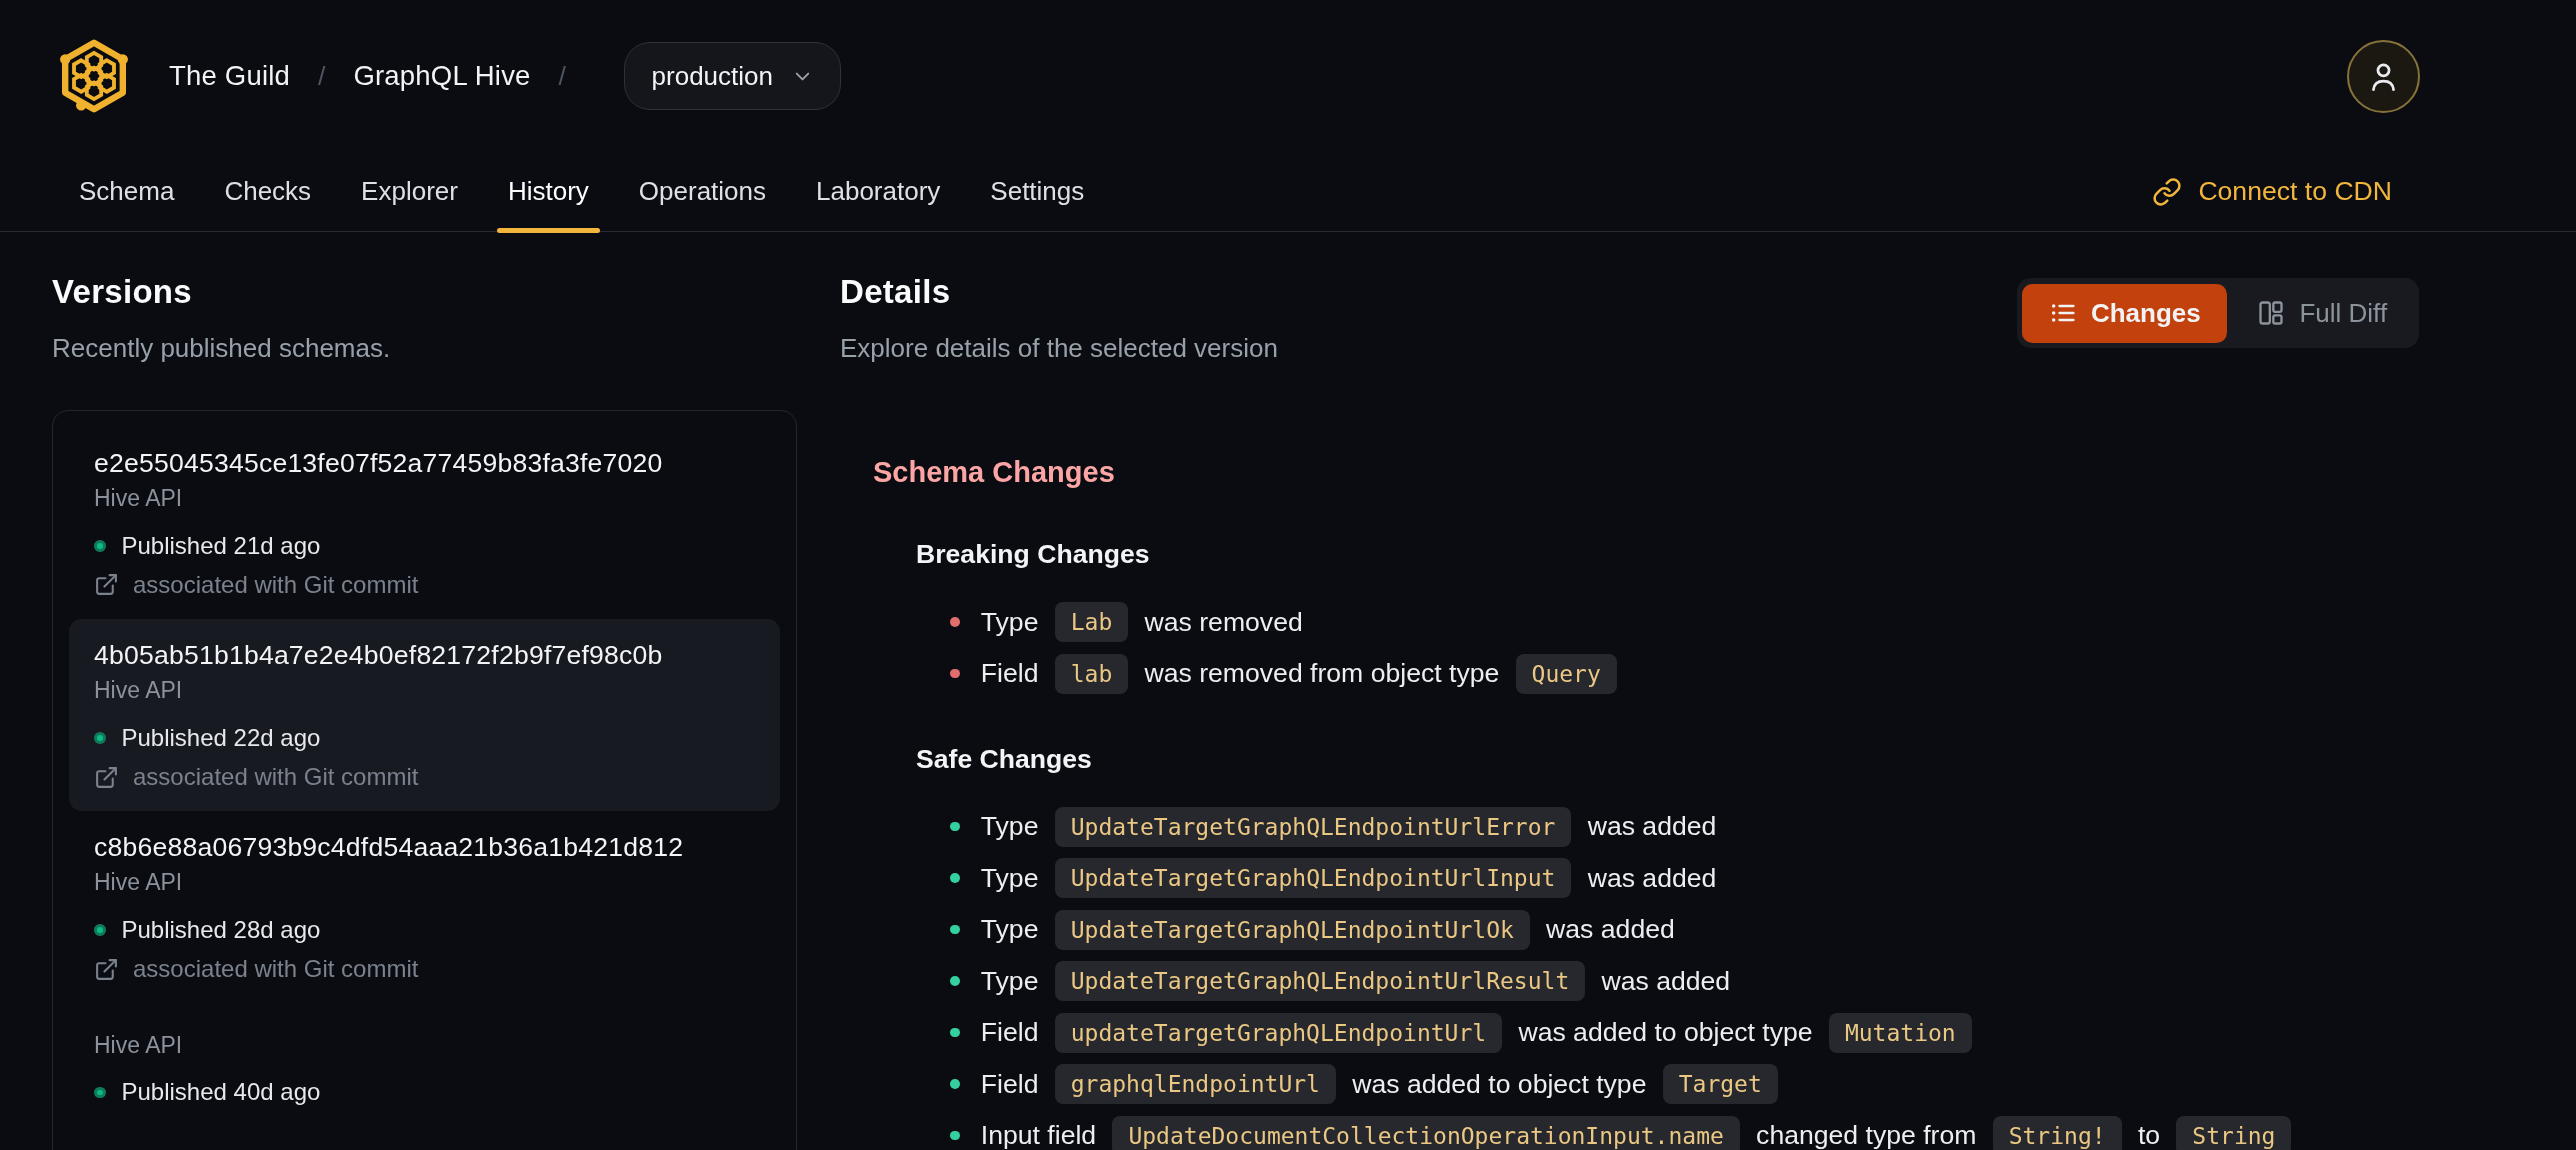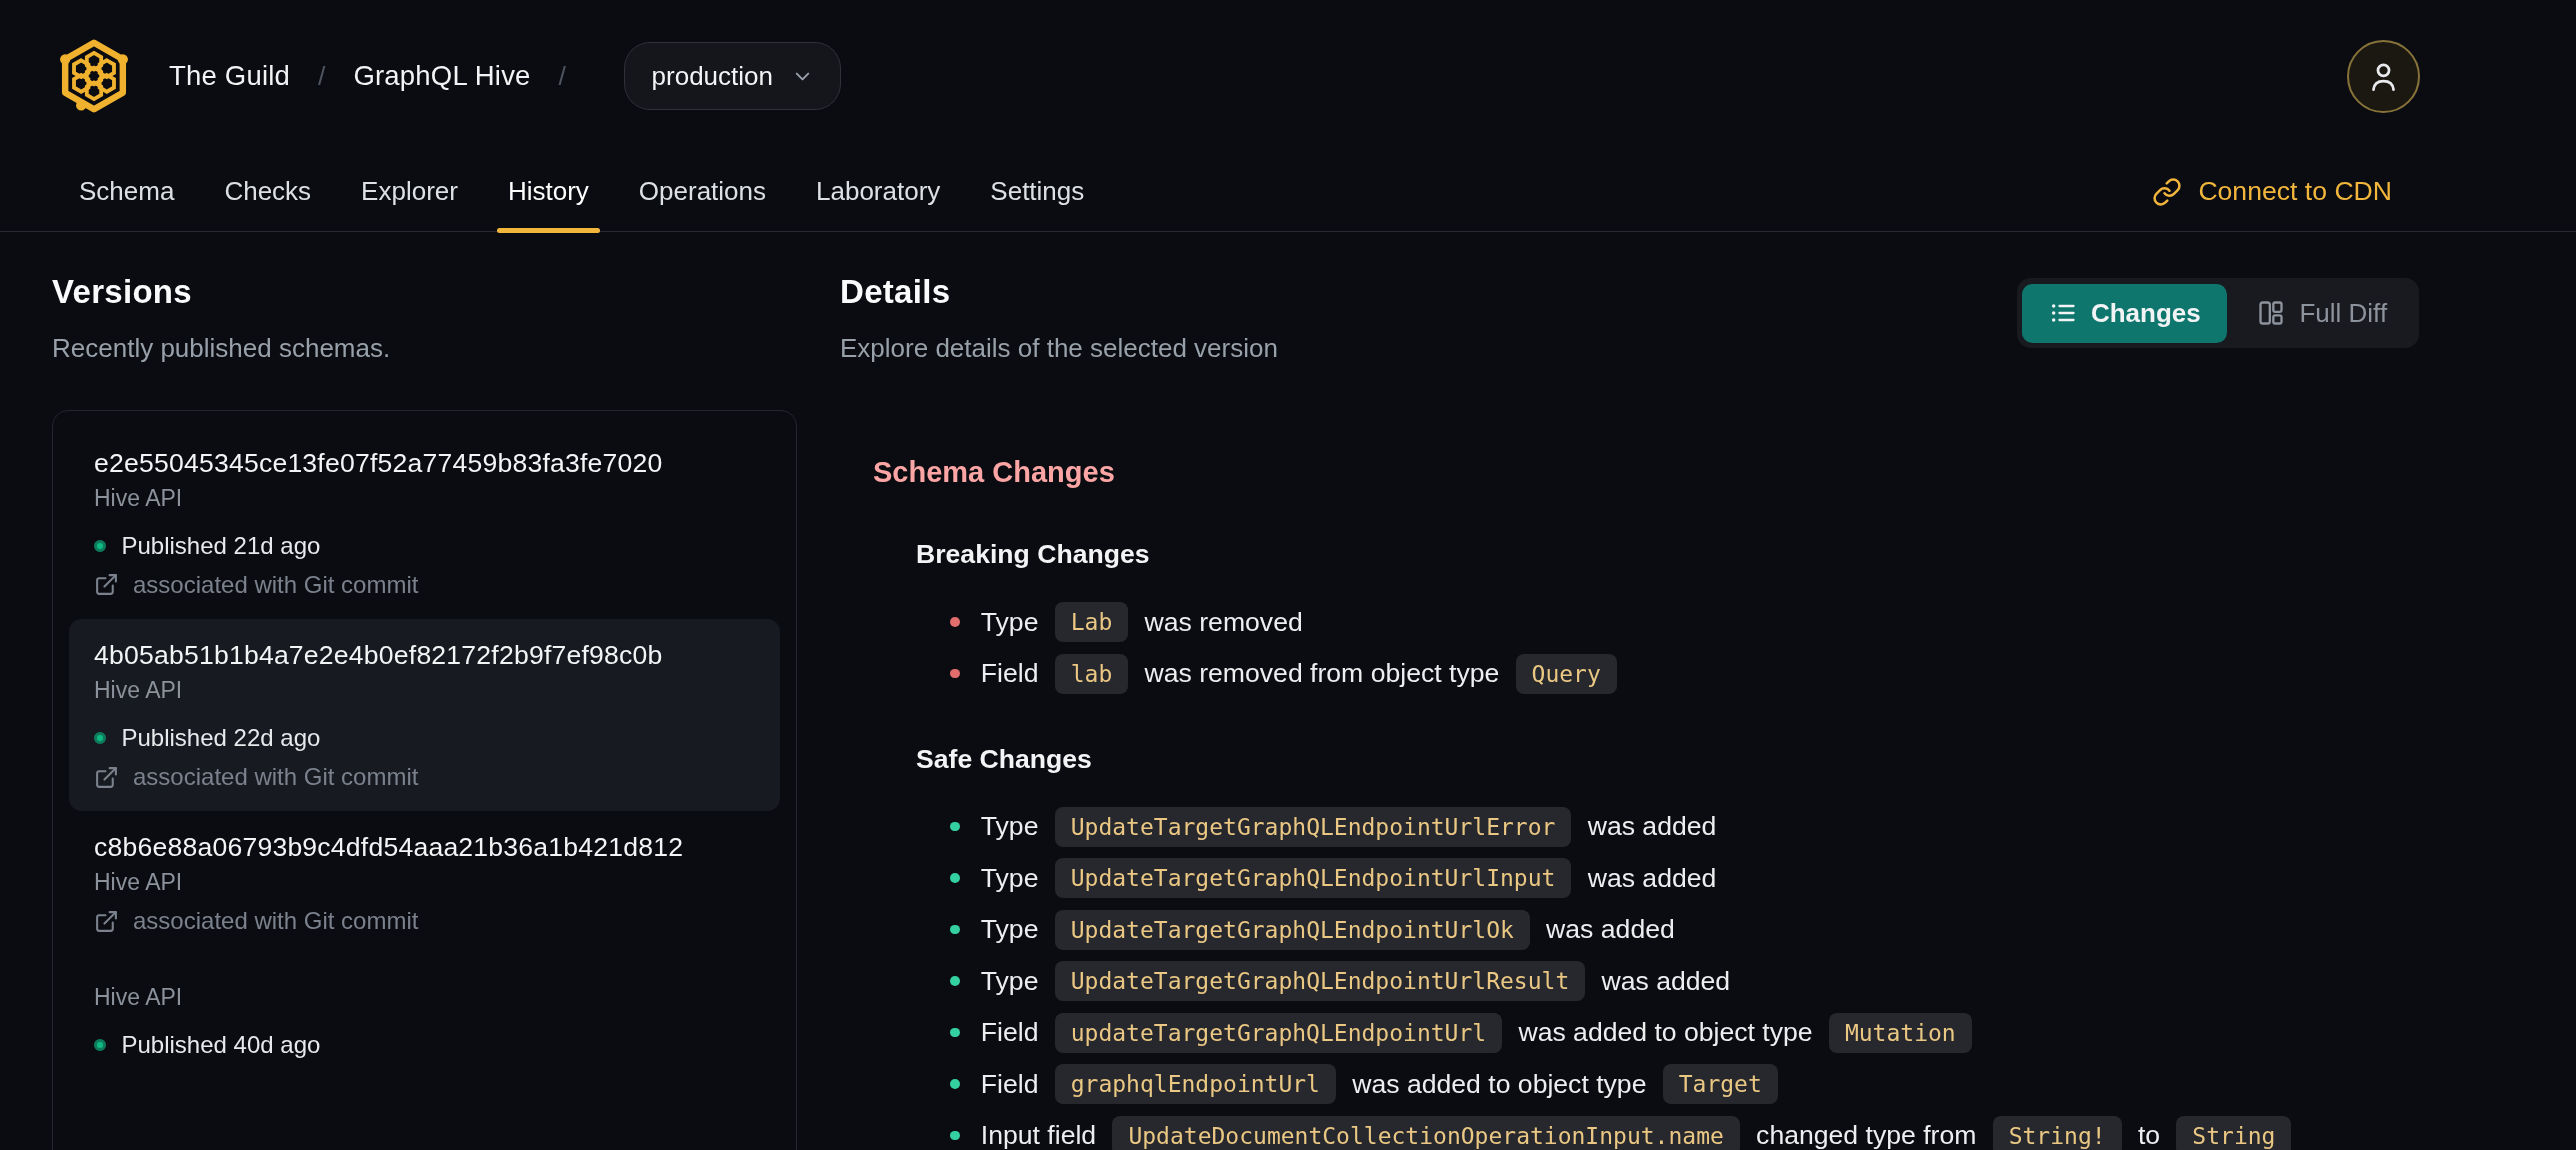--- a/index.html
+++ b/index.html
@@ -104,21 +104,21 @@
     margin-top:5.3px;
     display:flex; gap:3.5px;
     background:#191a1f; border-radius:14px; padding:5.3px;
   }
   .seg {
     display:flex; align-items:center; gap:14px;
     padding:14px 26.6px; border-radius:10.6px;
     font-size:26px; font-weight:500; color:#8d939d;
     cursor:pointer;
   }
-  .seg.active { background:#0f766e; color:#f2f3f5; font-weight:600; }
+  .seg.active { background:#c2410c; color:#f2f3f5; font-weight:600; }
   .seg svg { width:28px; height:28px; }
 
   .schema-changes { margin-top:92px; padding-left:33px; }
   .schema-title { font-size:29px; font-weight:700; color:#fca5a5; }
   .change-group { margin-top:50px; padding-left:43px; }
   .change-group h4 { font-size:26.6px; font-weight:600; color:#f3f4f6; margin-bottom:32px; }
   .change-group ul { list-style:none; padding-left:34px; }
   .change-group li {
     display:flex; align-items:center;
     min-height:39px; margin-bottom:11.5px;
@@ -227,20 +227,24 @@
         <path d="M15 3h6v6"></path>
         <path d="M10 14 21 3"></path>
       </svg>
       <span class="v-git-text">associated with Git commit</span>
     </div>
   </div>
 
   <div class="version-item">
     <div class="v-hash">c8b6e88a06793b9c4dfd54aaa21b36a1b421d812</div>
     <div class="v-service">Hive API</div>
+    <div class="v-pub">
+      <span class="pub-dot"></span>
+      <span class="v-pub-text">Published 28d ago</span>
+    </div>
     <div class="v-git">
       <svg viewBox="0 0 24 24" fill="none" stroke="#7b828d" stroke-width="2" stroke-linecap="round" stroke-linejoin="round">
         <path d="M18 13v6a2 2 0 0 1-2 2H5a2 2 0 0 1-2-2V8a2 2 0 0 1 2-2h6"></path>
         <path d="M15 3h6v6"></path>
         <path d="M10 14 21 3"></path>
       </svg>
       <span class="v-git-text">associated with Git commit</span>
     </div>
   </div>
 

